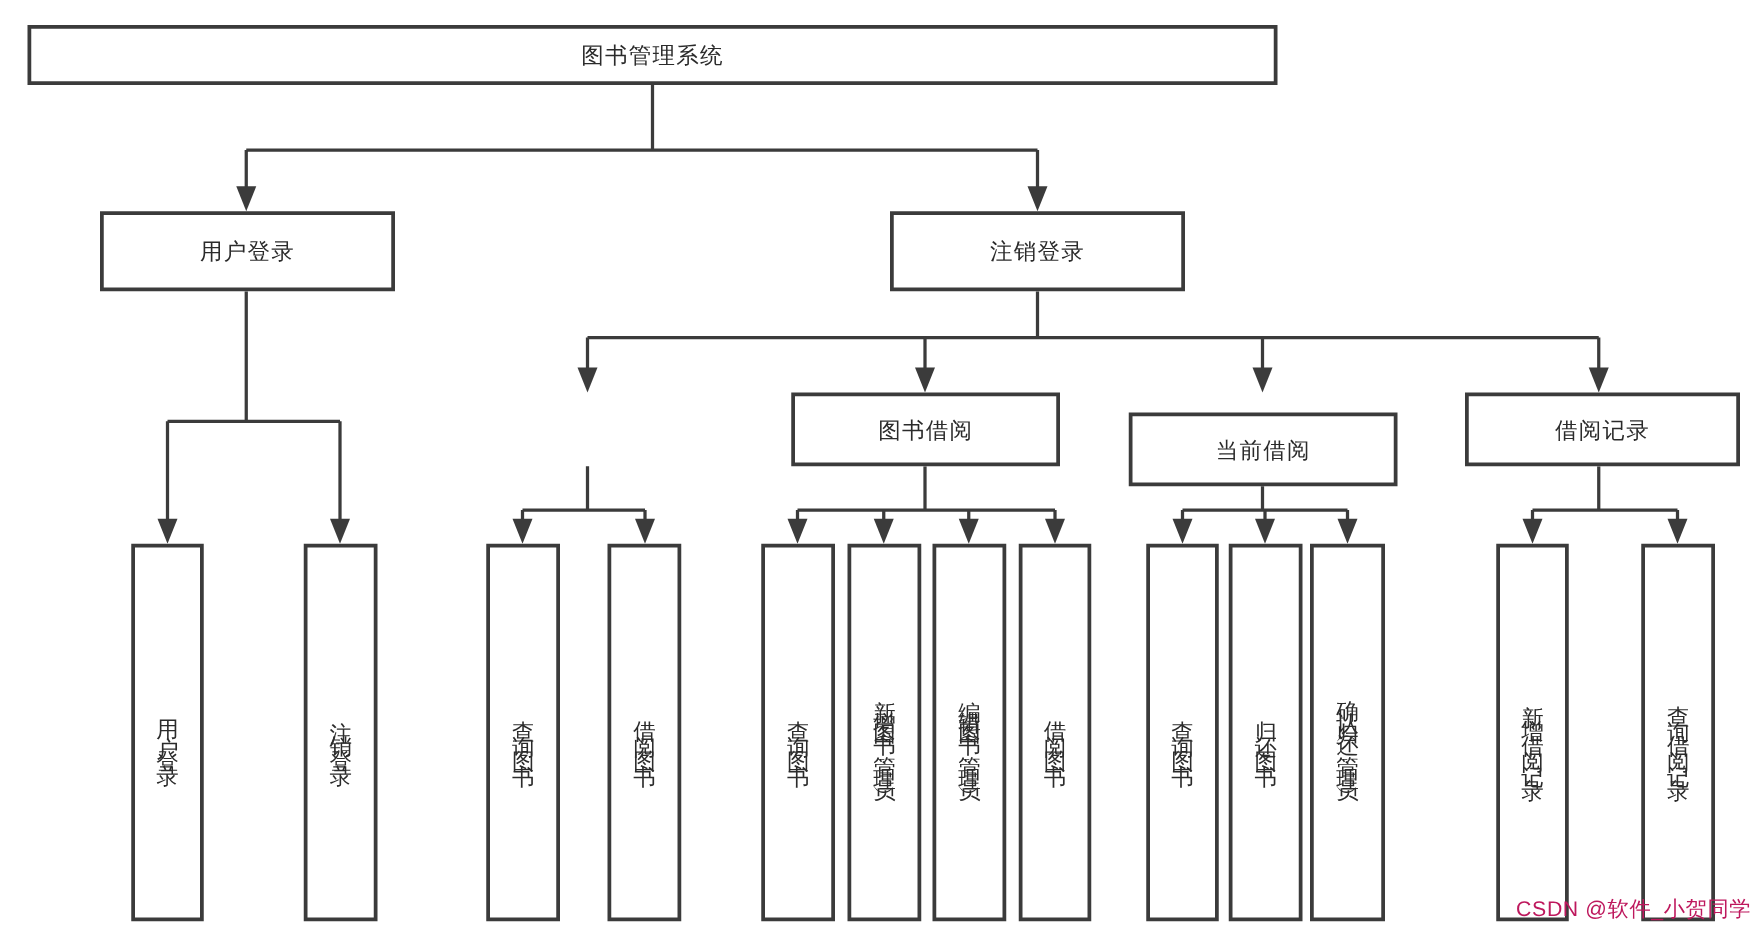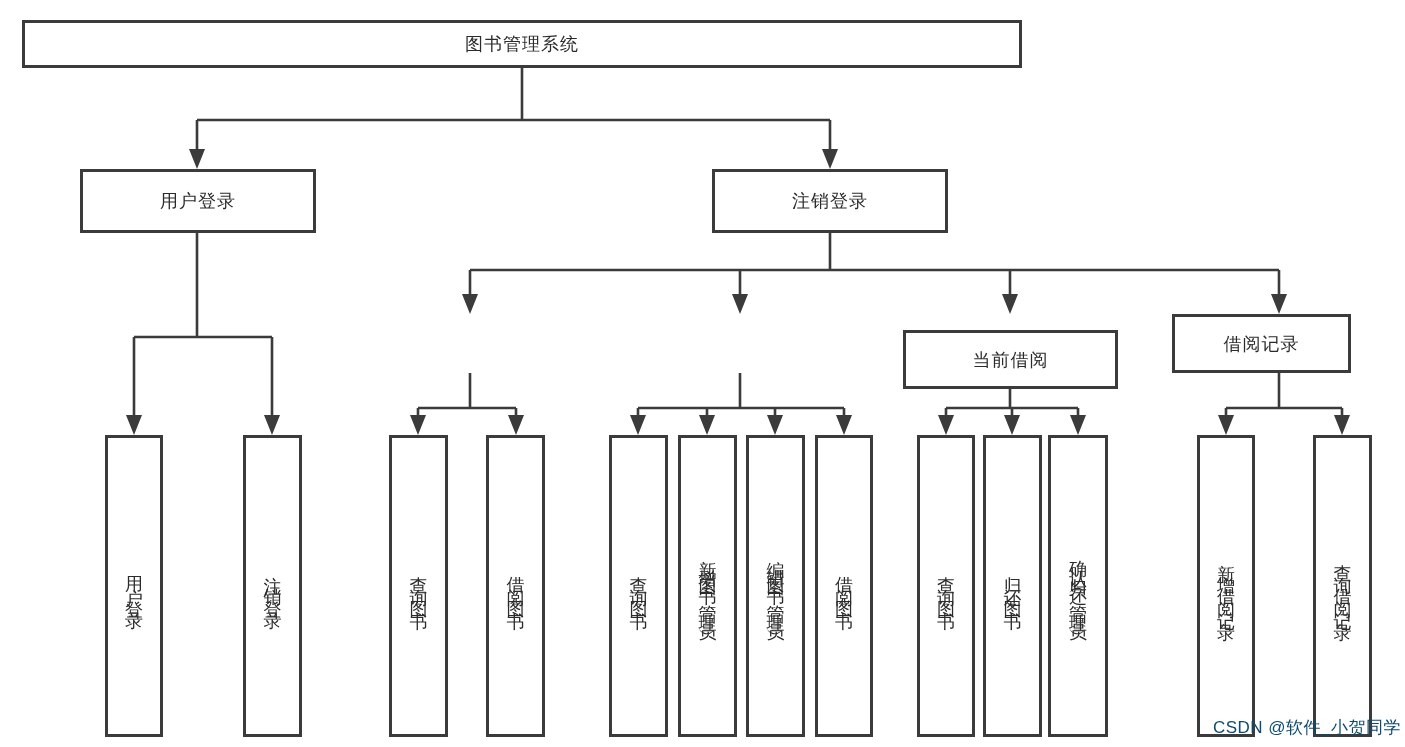--- a/index.html
+++ b/index.html
@@ -52,21 +52,21 @@
     line-height: 1;
     white-space: nowrap;
   }
   
   .node-root            { left: 22px;  top: 20px;  width: 1000px; height: 48px; }
   .node-user-login      { left: 80px;  top: 169px; width: 236px;  height: 64px; }
   .node-book-management { left: 712px; top: 169px; width: 236px;  height: 64px; }
   .node-new-book-recommend { left: 362px;  top: 314px; width: 215px; height: 59px; }
   .node-book-borrow        { left: 633px;  top: 314px; width: 215px; height: 59px; }
   .node-current-borrow     { left: 903px;  top: 330px; width: 215px; height: 59px; }
-  .node-borrow-records     { left: 1172px; top: 314px; width: 179px; height: 59px; }
+  .node-borrow-records     { left: 1172px; top: 314px; width: 220px; height: 59px; }
   .leaf { top: 435px; height: 302px; }
   .leaf-user-login          { left: 105px;  width: 58px; }
   .leaf-logout              { left: 243px;  width: 59px; }
   .leaf-query-books-1       { left: 389px;  width: 59px; }
   .leaf-borrow-books-1      { left: 486px;  width: 59px; }
   .leaf-query-books-2       { left: 609px;  width: 59px; }
   .leaf-add-book-admin      { left: 678px;  width: 59px; }
   .leaf-edit-book-admin     { left: 746px;  width: 59px; }
   .leaf-borrow-books-2      { left: 815px;  width: 58px; }
   .leaf-query-books-3       { left: 917px;  width: 58px; }
@@ -79,21 +79,21 @@
   .leaf-edit-book-admin .vtext,
   .leaf-confirm-return-admin .vtext {
     letter-spacing: 9px;
     font-size: 18px;
   }
   .watermark {
     position: absolute;
     right: 4px;
     top: 716px;
     font-size: 17px;
-    color: #0c4a6e;
+    color: #be185d;
     z-index: 5;
     letter-spacing: 0.5px;
   }
 </style>
 </head>
 <body>
 
 <div class="chart">
 
   <svg class="connectors" viewBox="0 0 1405 747" xmlns="http://www.w3.org/2000/svg">
@@ -138,20 +138,23 @@
     <span>图书管理系统</span>
   </div>
 
   <div class="box h-box node-user-login">
     <span>用户登录</span>
   </div>
   <div class="box h-box node-book-management">
     <span>注销登录</span>
   </div>
 
+  <div class="box h-box node-book-borrow">
+    <span>图书借阅</span>
+  </div>
   <div class="box h-box node-current-borrow">
     <span>当前借阅</span>
   </div>
   <div class="box h-box node-borrow-records">
     <span>借阅记录</span>
   </div>
 
   <div class="box v-box leaf leaf-user-login">
     <span class="vtext">用户登录</span>
   </div>

